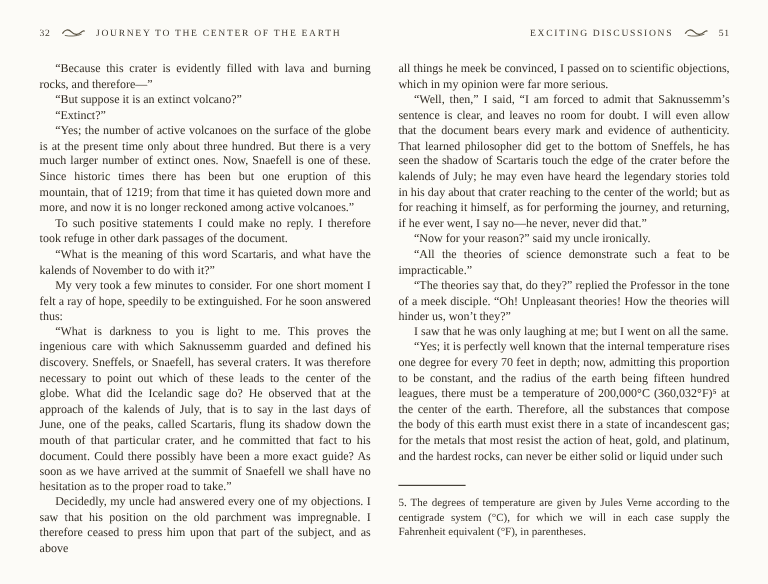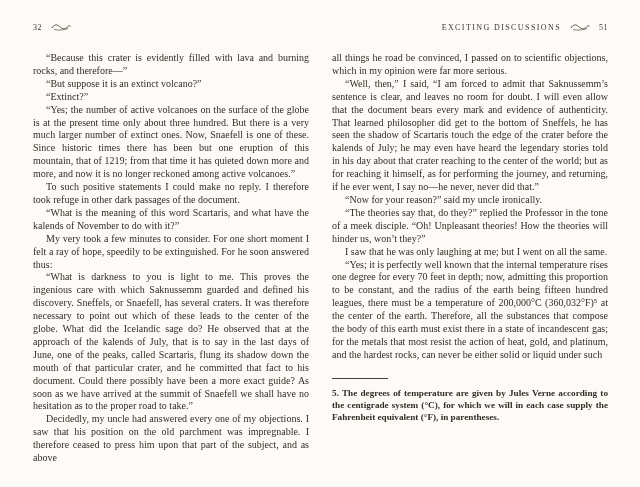--- a/index.html
+++ b/index.html
@@ -50,21 +50,20 @@
     hyphens: auto;
   }
   .body-text p {
     margin: 0;
     text-indent: 13px;
   }
   .body-text p.no-indent { text-indent: 0; }
 
   .footnote-block {
     margin-top: 16px;
-    font-weight: bold;
   }
   .footnote-rule {
     width: 56px;
     height: 0;
     border-top: 1px solid #45403 8;
     border-top: 1px solid #454038;
     margin-bottom: 8px;
   }
   .footnote {
     font-size: 9.2px;
@@ -78,20 +77,21 @@
 
 <div class="page page-left">
   <div class="running-header">
     <span class="page-num">32</span>
     <span class="ornament">
       <svg width="20" height="8" viewBox="0 0 20 8">
         <path d="M1 5 C3 1.5, 6 1, 8.5 3.5 C11 6, 14 6.5, 16.5 4 C17.8 2.7, 19 2.5, 19.5 3.2" fill="none" stroke="#57503f" stroke-width="1"></path>
         <path d="M3 6.5 C7 7.5, 13 7.2, 17 5.5" fill="none" stroke="#57503f" stroke-width="0.7"></path>
       </svg>
     </span>
+    <span>JOURNEY TO THE CENTER OF THE EARTH</span>
   </div>
   <div class="body-text">
     <p>“Because this crater is evidently filled with lava and burning rocks, and therefore—”</p>
     <p>“But suppose it is an extinct volcano?”</p>
     <p>“Extinct?”</p>
     <p>“Yes; the number of active volcanoes on the surface of the globe is at the present time only about three hundred. But there is a very much larger number of extinct ones. Now, Snaefell is one of these. Since historic times there has been but one eruption of this mountain, that of 1219; from that time it has quieted down more and more, and now it is no longer reckoned among active volcanoes.”</p>
     <p>To such positive statements I could make no reply. I therefore took refuge in other dark passages of the document.</p>
     <p>“What is the meaning of this word Scartaris, and what have the kalends of November to do with it?”</p>
     <p>My very took a few minutes to consider. For one short moment I felt a ray of hope, speedily to be extinguished. For he soon answered thus:</p>
     <p>“What is darkness to you is light to me. This proves the ingenious care with which Saknussemm guarded and defined his discovery. Sneffels, or Snaefell, has several craters. It was therefore necessary to point out which of these leads to the center of the globe. What did the Icelandic sage do? He observed that at the approach of the kalends of July, that is to say in the last days of June, one of the peaks, called Scartaris, flung its shadow down the mouth of that particular crater, and he committed that fact to his document. Could there possibly have been a more exact guide? As soon as we have arrived at the summit of Snaefell we shall have no hesitation as to the proper road to take.”</p>
@@ -104,23 +104,24 @@
     <span>EXCITING DISCUSSIONS</span>
     <span class="ornament">
       <svg width="20" height="8" viewBox="0 0 20 8">
         <path d="M1 5 C3 1.5, 6 1, 8.5 3.5 C11 6, 14 6.5, 16.5 4 C17.8 2.7, 19 2.5, 19.5 3.2" fill="none" stroke="#57503f" stroke-width="1"></path>
         <path d="M3 6.5 C7 7.5, 13 7.2, 17 5.5" fill="none" stroke="#57503f" stroke-width="0.7"></path>
       </svg>
     </span>
     <span class="page-num">51</span>
   </div>
   <div class="body-text">
-    <p class="no-indent">all things he road be convinced, I passed on to scientific objections, which in my opinion were far more serious.</p>
+    <p class="no-indent">all things he meek be convinced, I passed on to scientific objections, which in my opinion were far more serious.</p>
     <p>“Well, then,” I said, “I am forced to admit that Saknussemm’s sentence is clear, and leaves no room for doubt. I will even allow that the document bears every mark and evidence of authenticity. That learned philosopher did get to the bottom of Sneffels, he has seen the shadow of Scartaris touch the edge of the crater before the kalends of July; he may even have heard the legendary stories told in his day about that crater reaching to the center of the world; but as for reaching it himself, as for performing the journey, and returning, if he ever went, I say no—he never, never did that.”</p>
     <p>“Now for your reason?” said my uncle ironically.</p>
+    <p>“All the theories of science demonstrate such a feat to be impracticable.”</p>
     <p>“The theories say that, do they?” replied the Professor in the tone of a meek disciple. “Oh! Unpleasant theories! How the theories will hinder us, won’t they?”</p>
     <p>I saw that he was only laughing at me; but I went on all the same.</p>
     <p>“Yes; it is perfectly well known that the internal temperature rises one degree for every 70 feet in depth; now, admitting this proportion to be constant, and the radius of the earth being fifteen hundred leagues, there must be a temperature of 200,000°C (360,032°F)⁵ at the center of the earth. Therefore, all the substances that compose the body of this earth must exist there in a state of incandescent gas; for the metals that most resist the action of heat, gold, and platinum, and the hardest rocks, can never be either solid or liquid under such</p>
   </div>
   <div class="footnote-block">
     <div class="footnote-rule"></div>
     <p class="footnote">5. The degrees of temperature are given by Jules Verne according to the centigrade system (°C), for which we will in each case supply the Fahrenheit equivalent (°F), in parentheses.</p>
   </div>
 </div>
 

